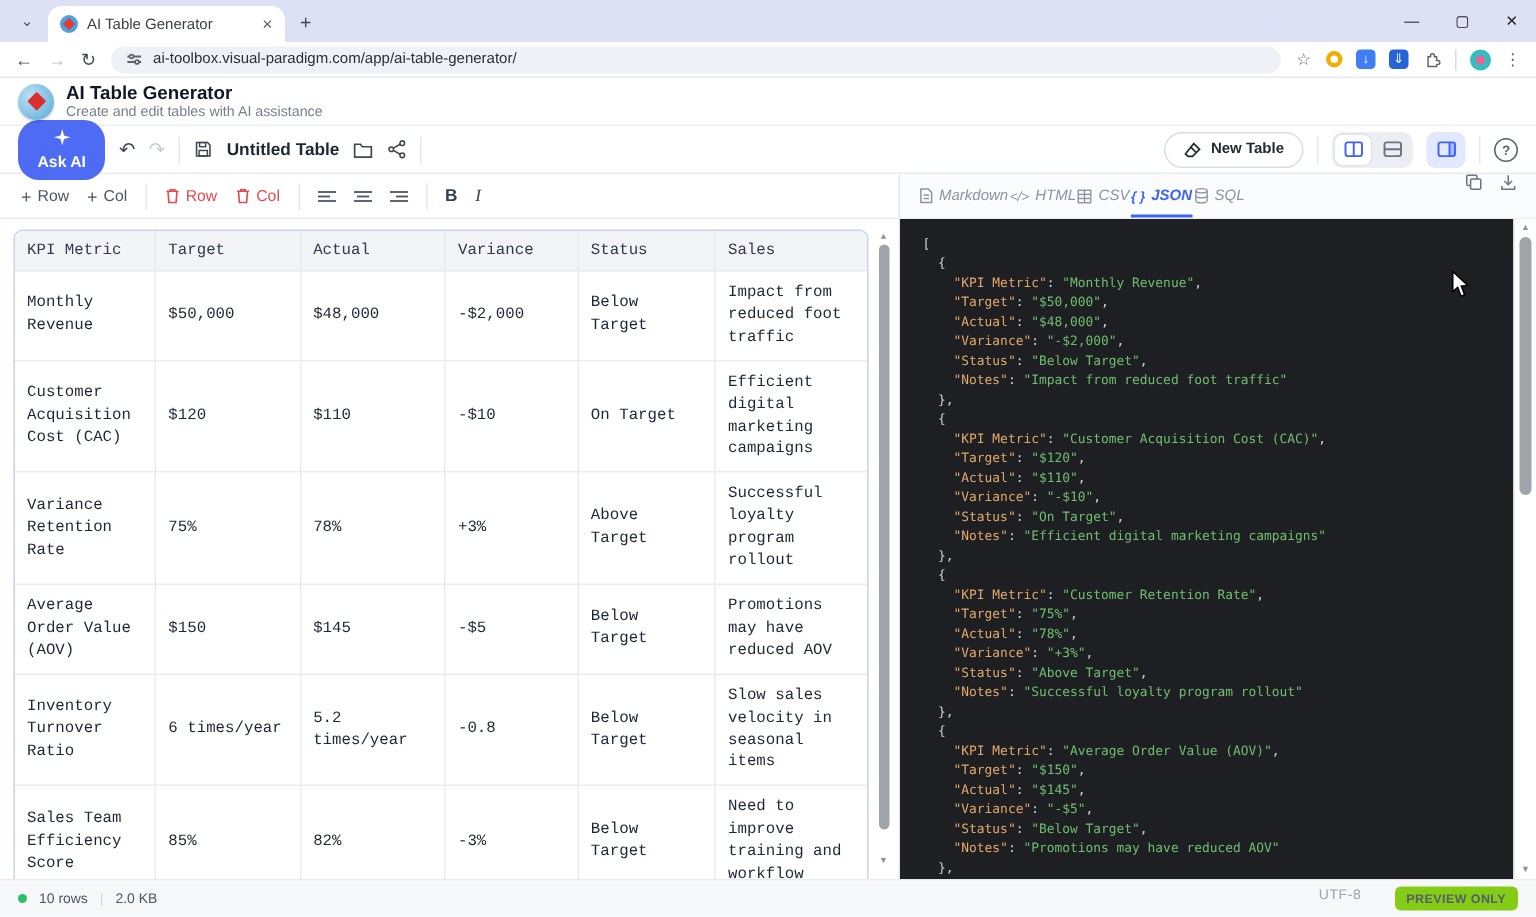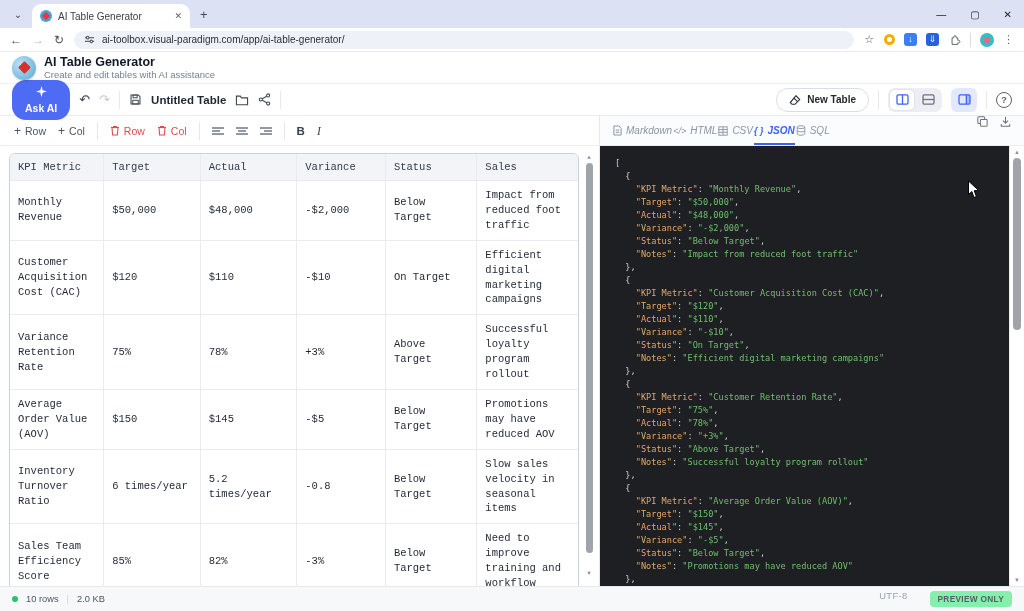--- a/index.html
+++ b/index.html
@@ -105,21 +105,21 @@
 
   
   .status { height:25px; display:flex; border-top:1px solid #e7e9ee; }
   .status-left { width:600px; display:flex; align-items:center; padding:0 12px; border-right:1px solid #e5e7eb; background:#fff; }
   .hint { font-size:9.3px; color:#5c6470; }
   .status-right { flex:1; background:#f7f8fa; display:flex; align-items:center; gap:8px; padding:0 12px; font-size:9.3px; color:#4b5563; }
   .dot { width:6px; height:6px; border-radius:50%; background:#27c269; }
   .pipe { color:#d1d5db; }
   .sr-right { margin-left:auto; display:flex; align-items:flex-start; gap:22px; }
   .enc { color:#9aa3af; letter-spacing:.4px; }
-  .preview-badge { background:#86efac; color:#555e6b; font-size:8.3px; font-weight:bold; padding:3px 8px; border-radius:4px; letter-spacing:.3px; }
+  .preview-badge { background:#84cc16; color:#555e6b; font-size:8.3px; font-weight:bold; padding:3px 8px; border-radius:4px; letter-spacing:.3px; }
 
   .cursor { position:absolute; left:967px; top:180px; width:13px; height:19px; z-index:50; pointer-events:none; }
 </style>
 </head>
 <body>
 
 <div class="tabstrip">
   <span class="tab-search">⌄</span>
   <div class="tab">
     <span class="favicon"></span>

